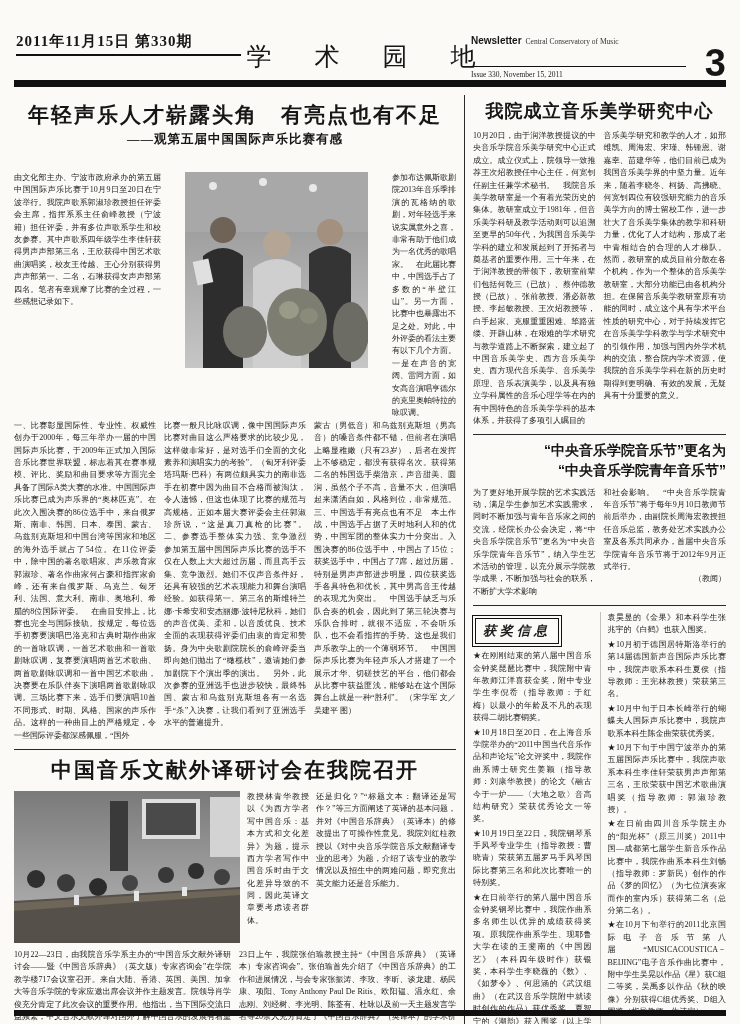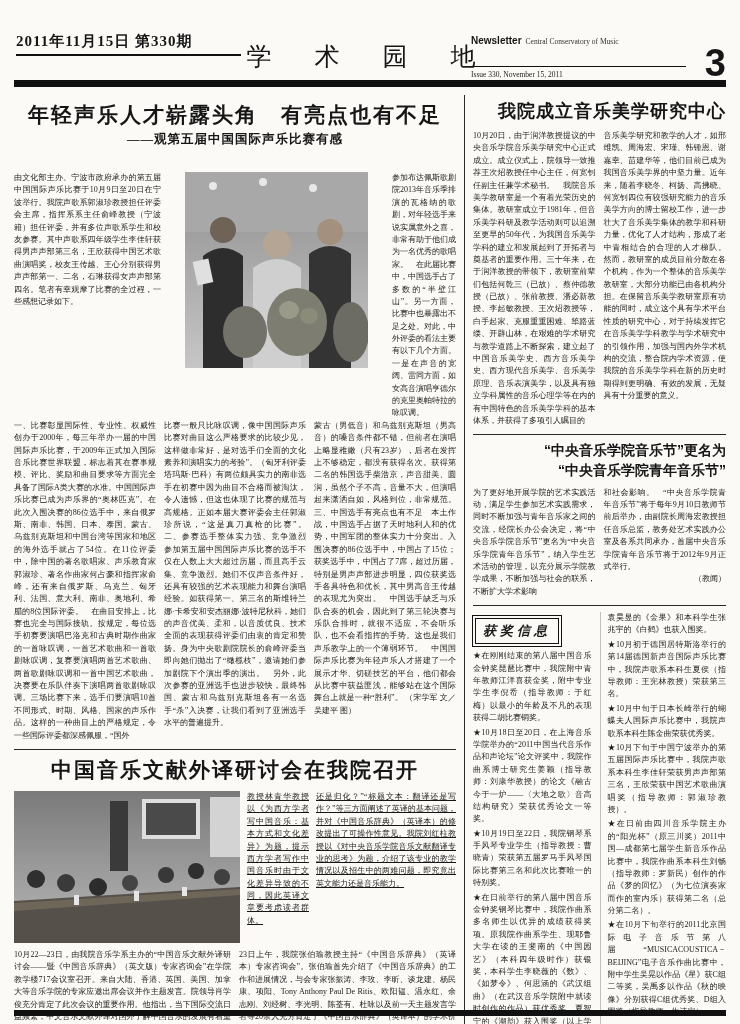--- a/index.html
+++ b/index.html
@@ -39,26 +39,26 @@
   .a1-title { text-align:center; font-family:"Liberation Sans", sans-serif; font-weight:bold;
     font-size:21px; letter-spacing:2px; margin:6px 0 2px 0; }
   .a1-sub { text-align:center; font-weight:bold; font-size:12.5px; letter-spacing:1px; margin-bottom:24px; }
   .a1-rowA { display:flex; gap:24px; margin-bottom:0; }
   .a1-colTL { width:147px; }
   .a1-photo { width:183px; height:196px; flex:none; }
   .a1-colTR { flex:1; }
   
   .a2-title { text-align:center; font-family:"Liberation Sans", sans-serif; font-weight:bold;
     font-size:21px; letter-spacing:2px; margin:4px 0 7px 0; }
-  .a2-row1 { display:flex; gap:7px; margin-bottom:6px;text-decoration:underline; }
+  .a2-row1 { display:flex; gap:7px; margin-bottom:6px; }
   .a2-photo { width:226px; height:152px; flex:none; }
   .a2-colN { width:62px; flex:none; }
   .a2-colW { flex:1; }
   
-  .r1-title { text-align:right; font-family:"Liberation Sans", sans-serif; font-weight:bold;
+  .r1-title { text-align:center; font-family:"Liberation Sans", sans-serif; font-weight:bold;
     font-size:18px; letter-spacing:1px; margin:4px 0 7px 0; }
   .r2-title { text-align:right; font-family:"Liberation Sans", sans-serif; font-weight:bold;
     font-size:14px; line-height:1.4; margin:3px 0 6px 0; }
   .boxlabel { display:inline-block; border:1px solid #111; outline:1px solid #111; outline-offset:2px;
     font-family:"Liberation Sans", sans-serif; font-weight:bold; font-style:italic;
     font-size:13px; letter-spacing:4px; padding:2px 7px; margin:6px 0 6px 2px; background:#fbfaf6; }
   .award-cols { display:flex; gap:8px; }
   .award-cols > div { flex:1; }
   .award-cols > div + div { border-left:1px solid #c2c0ba; padding-left:7px; }
   svg { display:block; }

